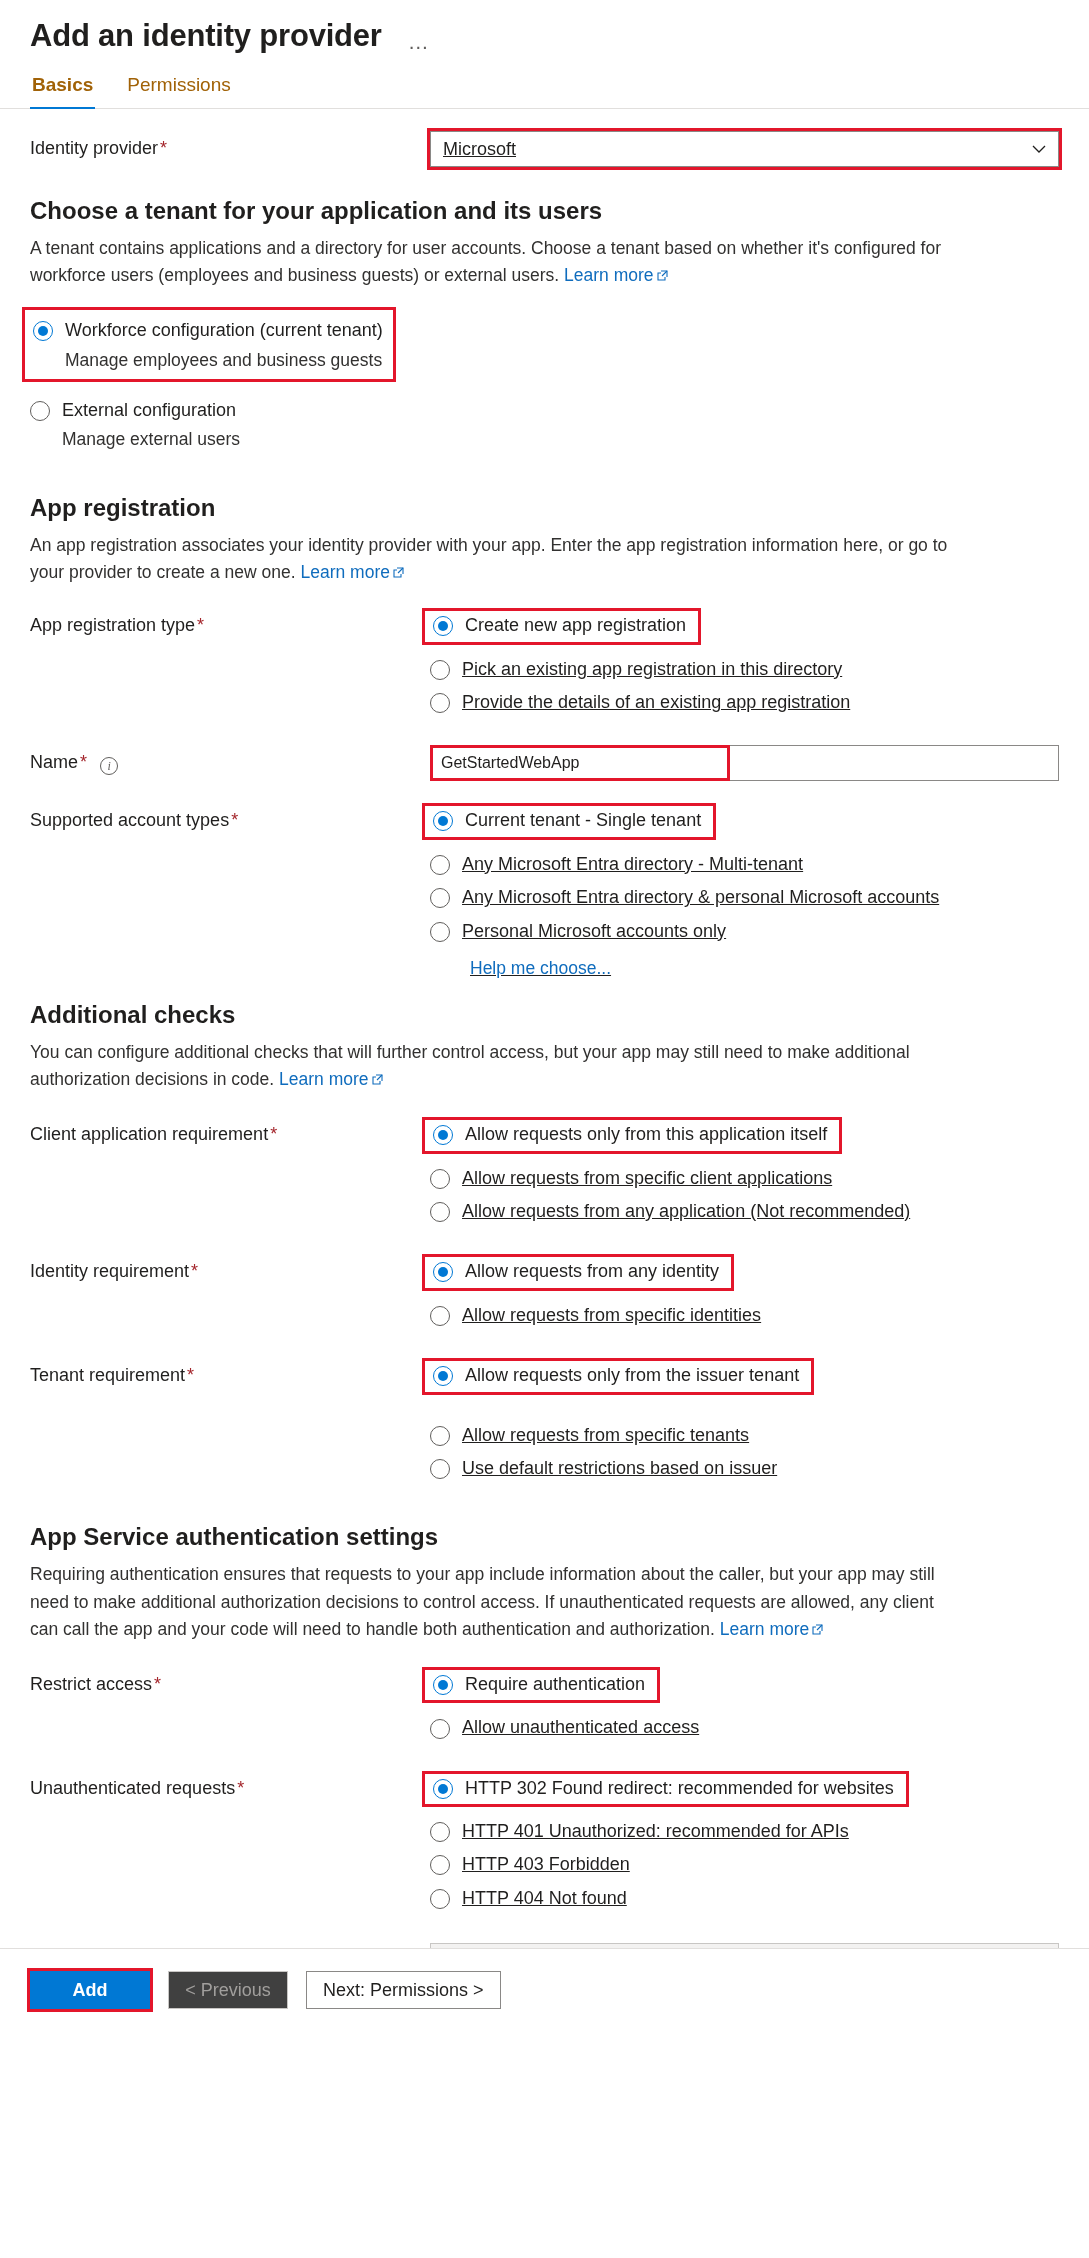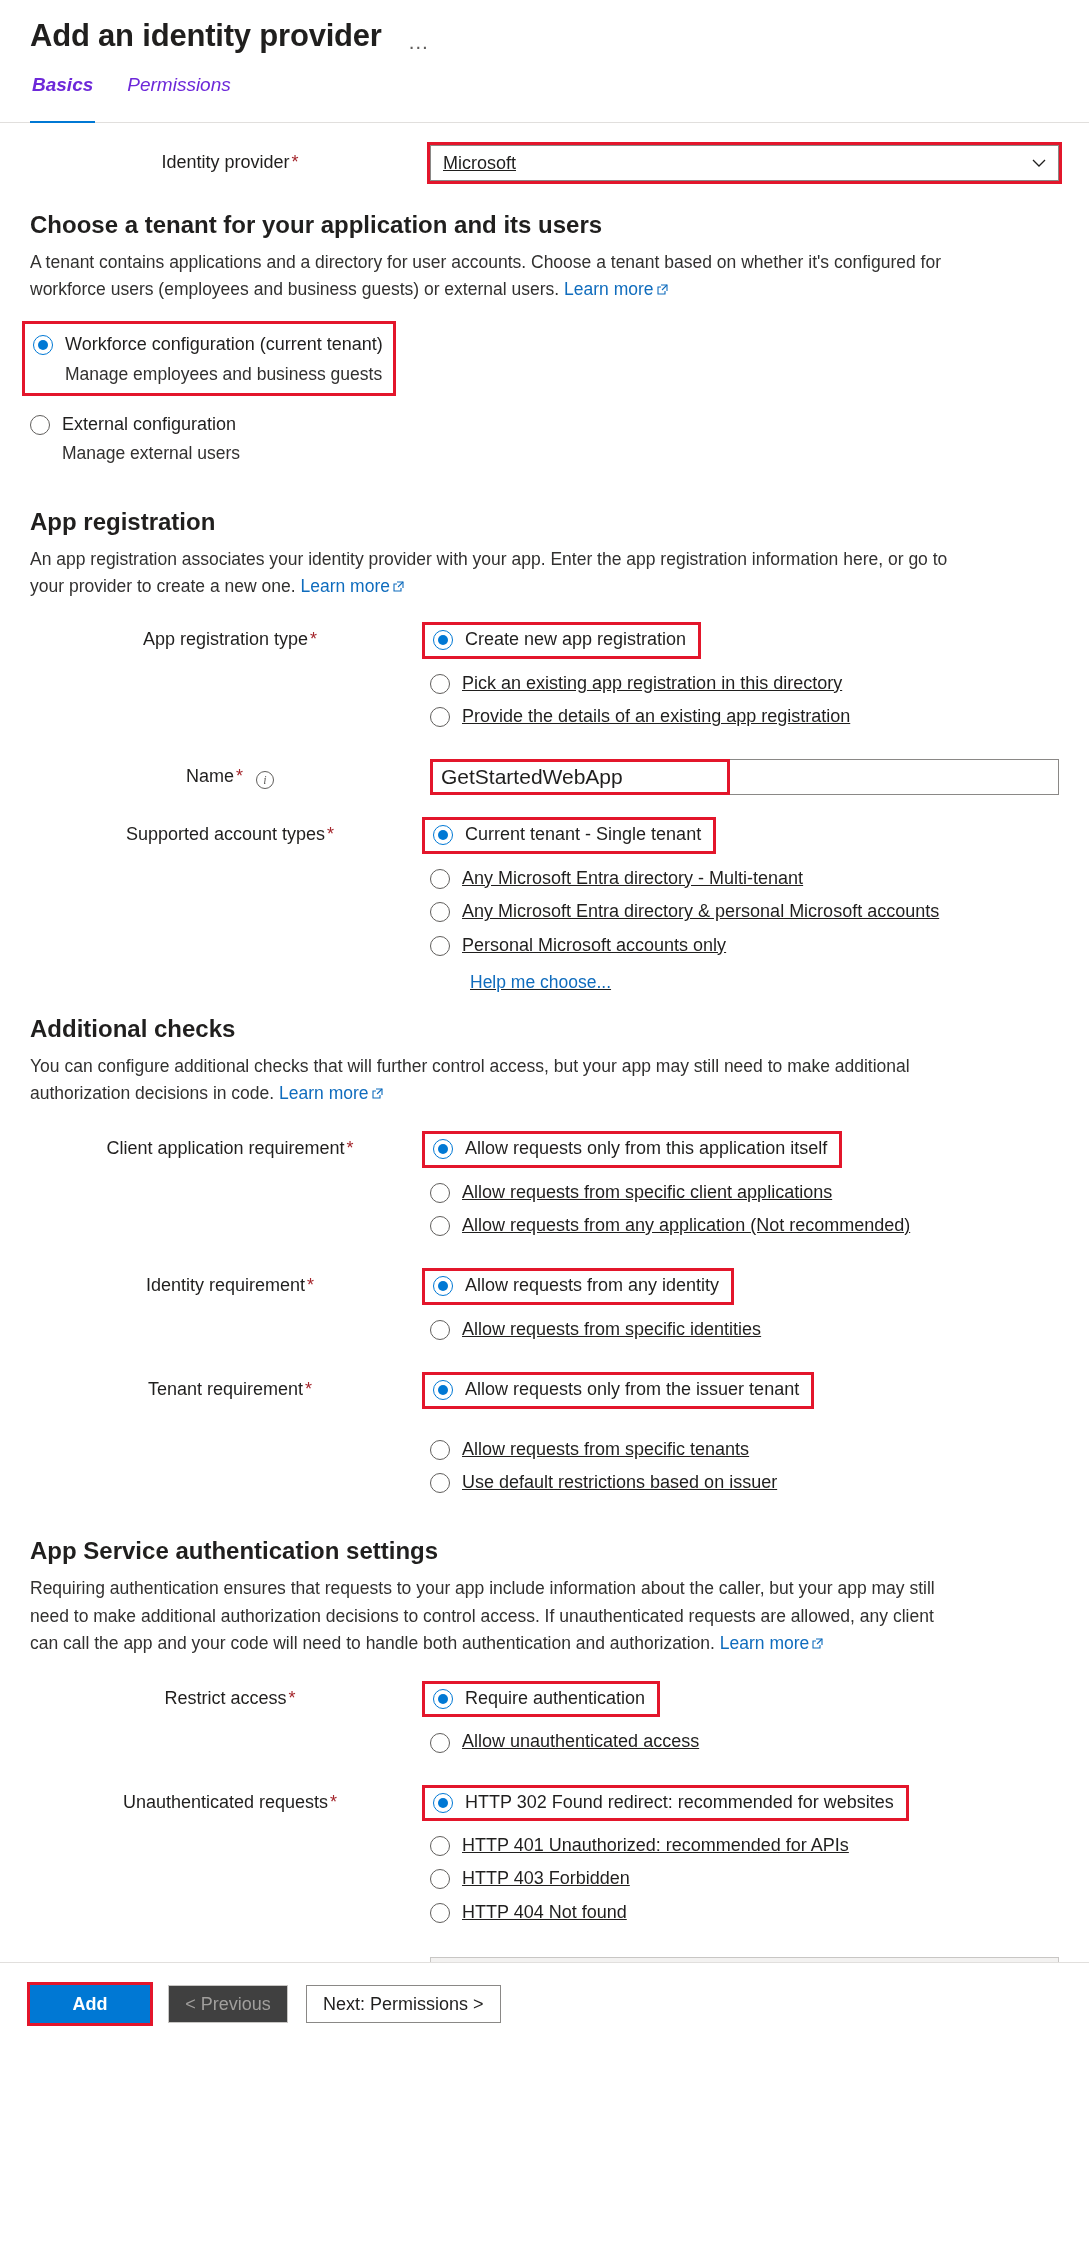--- a/index.html
+++ b/index.html
@@ -30,26 +30,25 @@
   }
 
   
   .tabs {
     display: flex; align-items: flex-end;
     padding: 16px 30px 0 30px;
     border-bottom: 1px solid #e1dfdd;
     margin-bottom: 0;
   }
   .tab {
-    font-size: 19px; color: #6d28d9;
-    padding: 4px 2px 26px 2px;
+    font-size: 19px; color: #a16207;
+    padding: 4px 2px 12px 2px;
     margin-right: 30px;
     cursor: pointer;
     position: relative;
-    font-style: italic;
   }
   .tab.active { font-weight: 600; }
   .tab.active:after {
     content: ""; position: absolute;
     left: 0; right: 0; bottom: -1px; height: 2px;
     background: #0078d4;
   }
 
   
   .content { padding: 0 30px 0 30px; }
@@ -59,21 +58,20 @@
     align-items: flex-start;
     margin-top: 22px;
   }
   .row-label {
     width: 400px;
     flex: 0 0 400px;
     font-size: 18px;
     color: #201f1e;
     padding-top: 5px;
     line-height: 1.35;
-    text-align: center;
   }
   .row-field { flex: 1 1 auto; position: relative; text-decoration: underline; }
   .req { color: #a4262c; margin-left: 2px; }
 
   .info-icon {
     display: inline-flex; align-items: center; justify-content: center;
     width: 18px; height: 18px; border-radius: 50%;
     border: 1.4px solid #605e5c; color: #605e5c;
     font-size: 12px; font-style: italic; font-family: "Liberation Serif", serif;
     margin-left: 8px; vertical-align: -2px;
@@ -161,21 +159,21 @@
   .block-hl {
     border: 3px solid #e3162b;
     padding: 6px 10px 8px 8px;
     margin-left: -8px;
     display: inline-block;
   }
 
   
   .text-input {
     height: 36px; border: 1px solid #8a8886; background: #fff;
-    width: 100%; font-size: 21px; padding: 0 10px; color: #201f1e;
+    width: 100%; font-size: 16px; padding: 0 10px; color: #201f1e;
     font-family: "Liberation Sans", sans-serif;
   }
   .name-input-hl {
     position: absolute; left: 0; top: 0;
     width: 300px; height: 36px; border: 3px solid #e3162b;
     pointer-events: none;
   }
 
   
   .checkbox {

